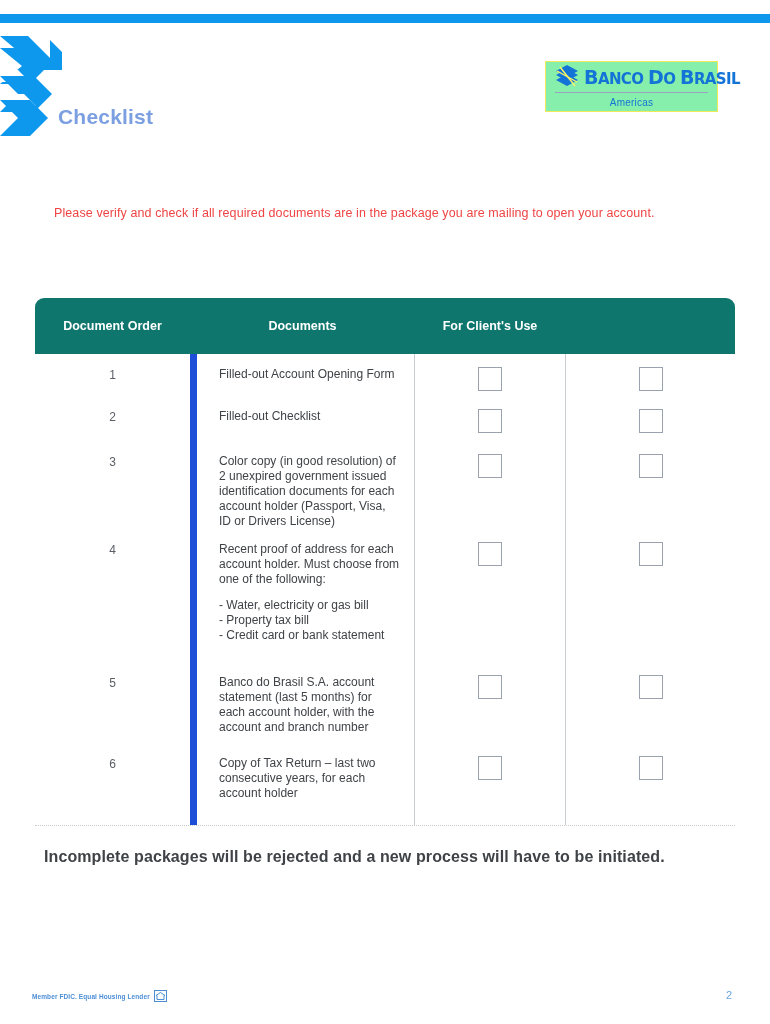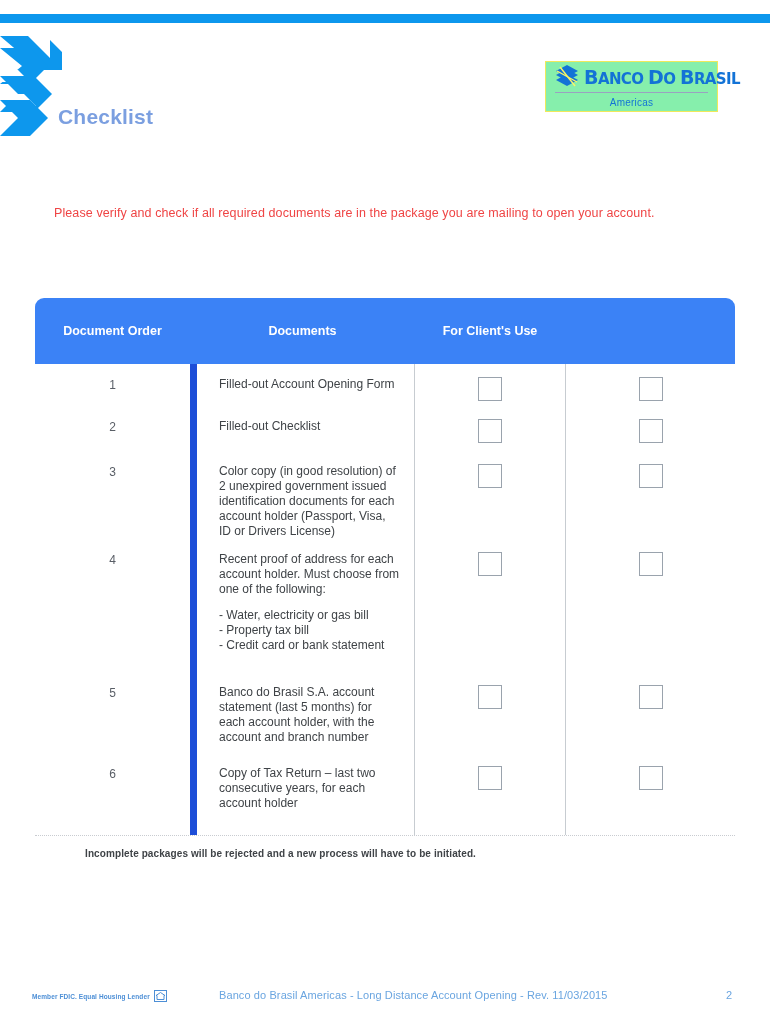--- a/index.html
+++ b/index.html
@@ -112,23 +112,23 @@
 
   
   .table-wrap {
     position: absolute;
     left: 35px;
     top: 298px;
     width: 700px;
   }
   .tbl-header {
     display: flex;
-    background: #3b82f6;
+    background: #0f766e;
     border-radius: 9px 9px 0 0;
-    height: 66px;
+    height: 56px;
     color: #ffffff;
   }
   .th {
     display: flex;
     flex-direction: column;
     justify-content: center;
     align-items: center;
     text-align: center;
     font-size: 12.5px;
     font-weight: bold;
@@ -201,25 +201,24 @@
   .r3 { height: 88px; }
   .r4 { height: 133px; }
   .r5 { height: 81px; }
   .r6 { height: 82px; }
 
   
   .warning {
     position: absolute;
     left: 44px;
     top: 848px;
-    font-size: 10px;
+    font-size: 16px;
     font-weight: bold;
     color: #3f4347;
     letter-spacing: 0.1px;
-    margin-left: 41px;
   }
 
   
   .footer {
     position: absolute;
     left: 0;
     top: 988px;
     width: 770px;
     height: 30px;
   }
@@ -405,15 +404,14 @@
 <div class="footer">
   <div class="fdic">
     <span>Member FDIC. Equal Housing Lender</span>
     <span class="house-icon">
       <svg width="13" height="12" viewBox="0 0 13 12" xmlns="http://www.w3.org/2000/svg">
         <rect x="0.5" y="0.5" width="12" height="11" fill="none" stroke="#4d8fd6" stroke-width="1"></rect>
         <polygon points="6.5,2.5 11,5.5 10,5.5 10,9.5 3,9.5 3,5.5 2,5.5" fill="none" stroke="#4d8fd6" stroke-width="1"></polygon>
       </svg>
     </span>
   </div>
-  <div class="footer-center">Banco do Brasil Americas - Long Distance Account Opening - Rev. 11/03/2015</div>
   <div class="footer-page">2</div>
 </div>
 
 </body></html>

